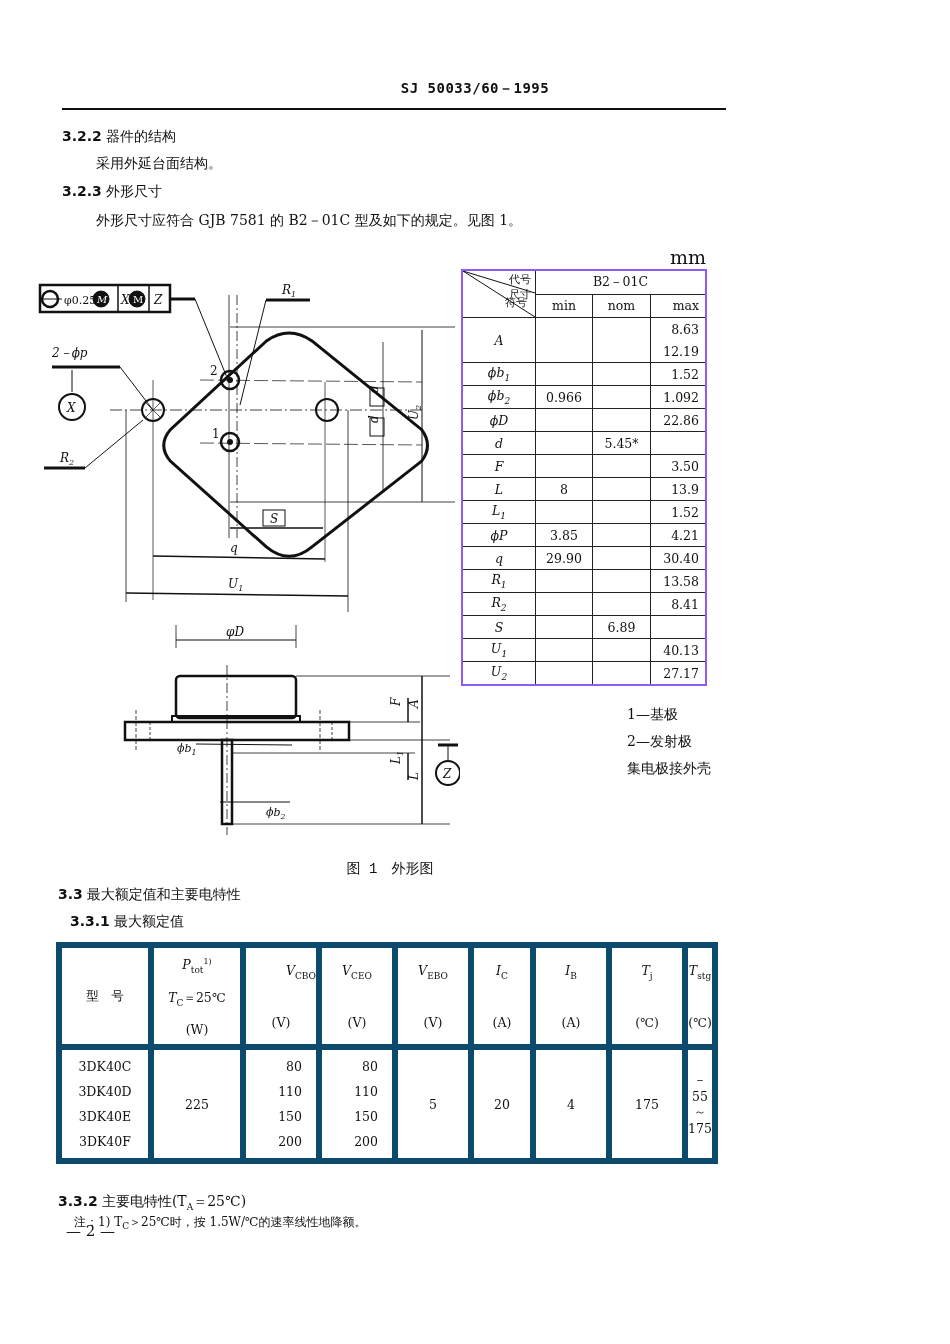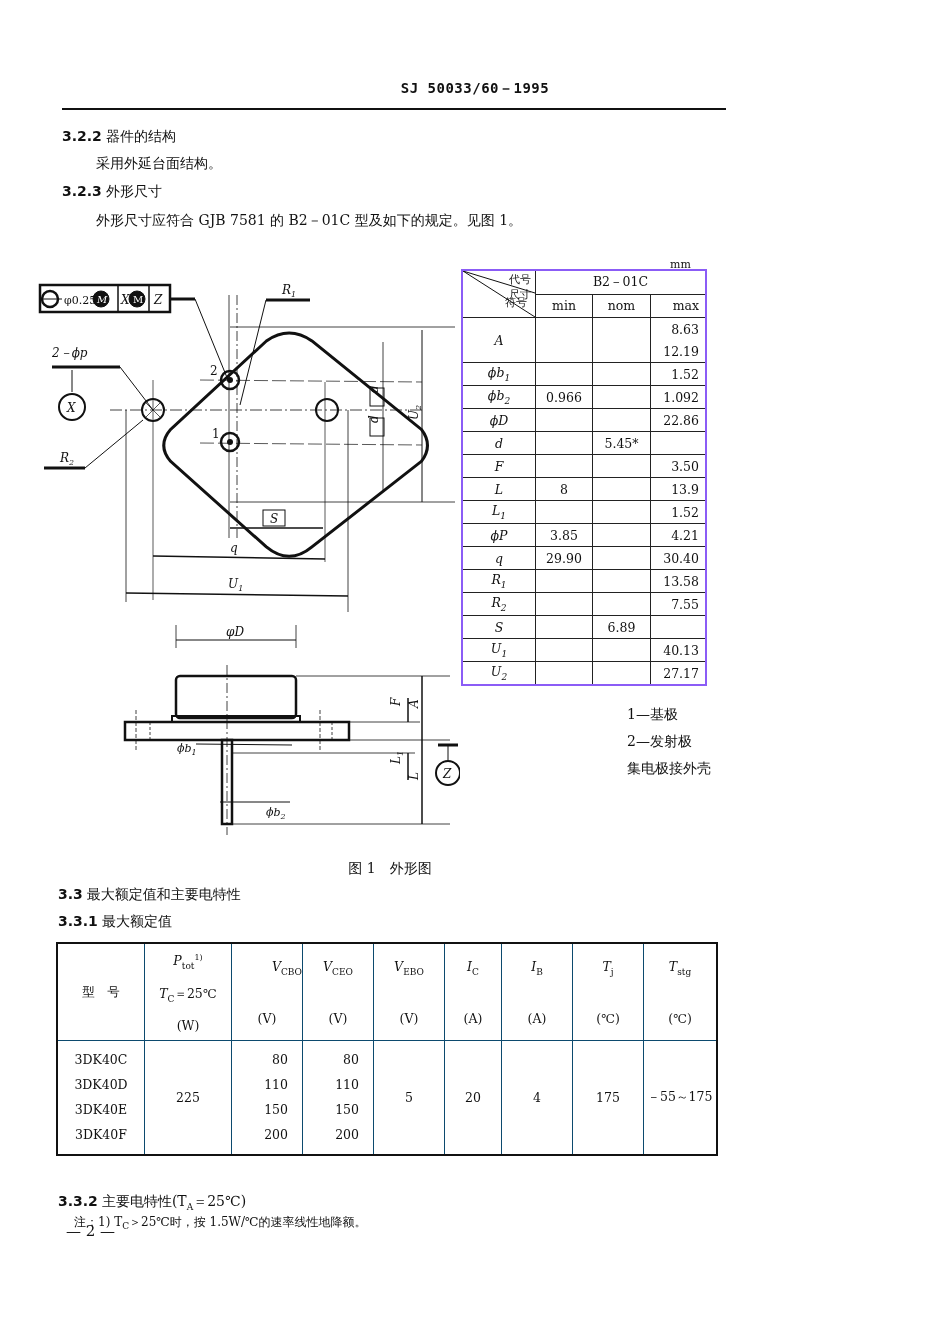--- a/index.html
+++ b/index.html
@@ -9,21 +9,21 @@
   .hdr{left:0;width:950px;top:80px;text-align:center;font-family:"DejaVu Sans Mono","Liberation Mono",monospace;font-weight:bold;font-size:14px;letter-spacing:0.5px;}
   .hline{left:62px;width:664px;top:108px;height:0;border-top:2px solid #111;}
   .sec{font-size:14px;}
   .sec .num{font-family:"DejaVu Sans","Liberation Sans",sans-serif;font-weight:bold;margin-right:4px;}
   .para{font-size:14px;}
   table{border-collapse:collapse;}
   .dim td{border:1px solid #222;font-size:12.5px;text-align:center;height:22px;padding:0;}
   .dim{border:2px solid #8b5cf6;}
   .dim td.val{text-align:right;padding-right:6px;border-radius:6px;}
   .dim td.sym{font-style:italic;}
-  .mr td,.mr th{border:1px solid #0c4a6e;font-size:12.5px;font-weight:normal;text-align:center;padding:0;}
+  .mr td,.mr th{border:6px solid #0c4a6e;font-size:12.5px;font-weight:normal;text-align:center;padding:0;}
   .mr{border:2px solid #111;}
   .cap{font-size:14px;}
   .legend div{font-size:14px;line-height:27px;}
   .note{font-size:12px;}
   sub{font-size:9px;}
 </style>
 </head>
 <body>
 
 <div class="abs hdr">SJ 50033/60－1995</div>
@@ -146,21 +146,21 @@
   <text x="372" y="442" font-style="italic" fill="#111" transform="rotate(-90 368 440)">F</text>
   <text x="372" y="500" font-style="italic" fill="#111" transform="rotate(-90 368 498)">L<tspan font-size="8" dy="3">1</tspan></text>
   <text x="388" y="442" font-style="italic" fill="#111" transform="rotate(-90 386 440)">A</text>
   <text x="388" y="514" font-style="italic" fill="#111" transform="rotate(-90 386 512)">L</text>
   <line x1="408" y1="475" x2="428" y2="475" stroke="#111" stroke-width="3"></line>
   <line x1="418" y1="475" x2="418" y2="490" stroke="#111" stroke-width="1"></line>
   <circle cx="418" cy="503" r="12" fill="none" stroke="#111" stroke-width="2"></circle>
   <text x="413" y="508" font-style="italic" fill="#111">Z</text>
 </svg>
 
-<div class="abs" style="left:670px;top:258px;font-size:11px;">mm</div>
+<div class="abs" style="left:670px;top:246px;font-size:19px;">mm</div>
 
 <table class="abs dim" style="left:461px;top:269px;width:246px;">
   <tbody>
       <tr>
     <td rowspan="2" style="width:72px;position:relative;height:46px;padding:0;">
       <svg width="72" height="46" style="position:absolute;left:0;top:0;">
         <line x1="0" y1="0" x2="72" y2="22" stroke="#111"></line>
         <line x1="0" y1="0" x2="72" y2="46" stroke="#111"></line>
       </svg>
       <span style="position:absolute;right:4px;top:1px;font-size:11px;">代号</span>
@@ -240,21 +240,21 @@
   <tr>
         <td class="sym"><span>R</span><sub>1</sub></td>
         <td></td>
         <td></td>
         <td class="val">13.58</td>
       </tr>
   <tr>
         <td class="sym"><span>R</span><sub>2</sub></td>
         <td></td>
         <td></td>
-        <td class="val">7.55</td>
+        <td class="val">8.41</td>
       </tr>
   <tr>
         <td class="sym">S</td>
         <td></td>
         <td>6.89</td>
         <td class="val"></td>
       </tr>
   <tr>
         <td class="sym"><span>U</span><sub>1</sub></td>
         <td></td>
@@ -269,26 +269,26 @@
       </tr>
 </tbody>
   </table>
 
 <div class="abs legend" style="left:627px;top:701px;">
   <div>1—基极</div>
   <div>2—发射极</div>
   <div>集电极接外壳</div>
 </div>
 
-<div class="abs cap" style="left:0;width:780px;text-align:center;top:860px;">图 1　外形图</div>
+<div class="abs cap" style="left:0;width:780px;text-align:center;top:860px;font-family:Liberation Mono, monospace;">图 1　外形图</div>
 
 <div class="abs sec" style="left:58px;top:886px;">
   <span class="num">3.3</span><span>最大额定值和主要电特性</span>
 </div>
-<div class="abs sec" style="left:58px;top:913px;">
+<div class="abs sec" style="left:70px;top:913px;">
   <span class="num">3.3.1</span><span>最大额定值</span>
 </div>
 
 <table class="abs mr" style="left:56px;top:942px;width:662px;">
   <tbody>
       <tr style="height:92px;">
     <th style="width:86px;">型　号</th>
     <th style="width:86px;line-height:28px;">
       <i>P</i><sub>tot</sub><sup style="font-size:8px;">1)</sup><br>
       <i>T</i><sub>C</sub><span>＝25℃</span><br>

